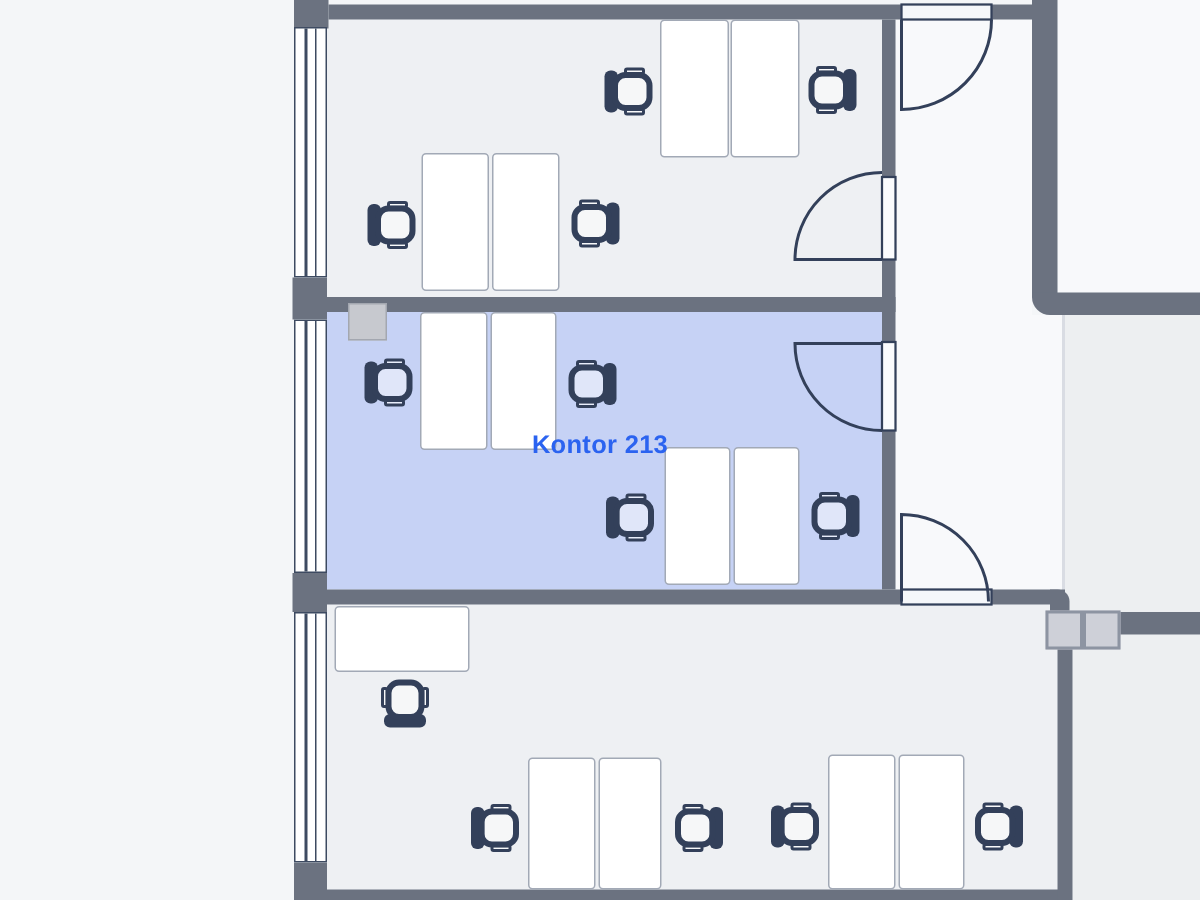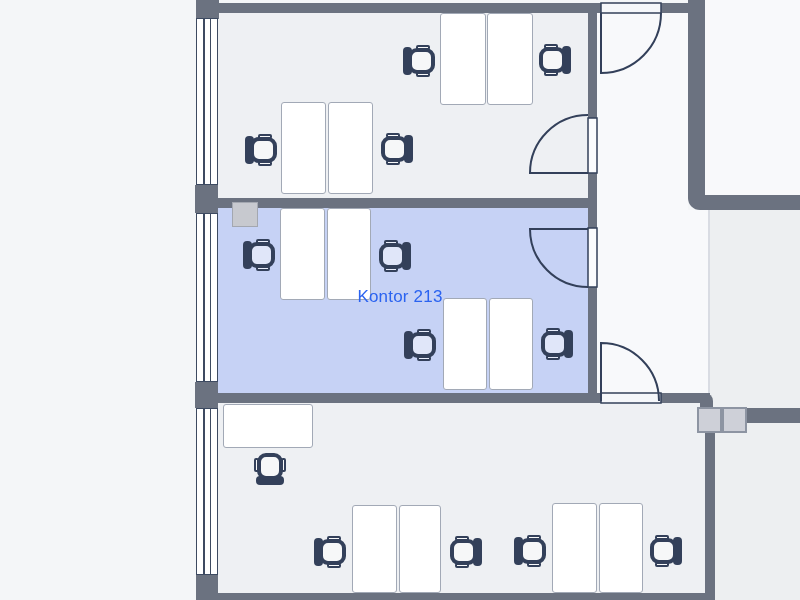--- a/index.html
+++ b/index.html
@@ -46,21 +46,21 @@
   }
   .chair-arm{
     position:absolute;left:13px;width:14px;height:5px;
     background:rgba(255,255,255,0.6);
     border:2px solid #33405a;border-radius:2px;box-sizing:border-box;
   }
   .chair-arm.a1{top:-1px;}
   .chair-arm.a2{top:26px;}
   .room-label{
     position:absolute;z-index:9;
-    font-weight:400;font-size:17px;letter-spacing:.2px;
+    font-weight:700;font-size:17px;letter-spacing:.2px;
     transform:translate(-50%,-50%);white-space:nowrap;
   }
   .door-swing{fill:none;stroke:#33405a;stroke-width:2;}
   .door-leaf{fill:#f5f7fa;stroke:#33405a;stroke-width:1.5;}
   .door-open{fill:#fafbfd;stroke:#33405a;stroke-width:1.5;}
 </style>
 </head>
 <body>
 
 <div id="plan" style="background: rgb(244, 246, 248);">

